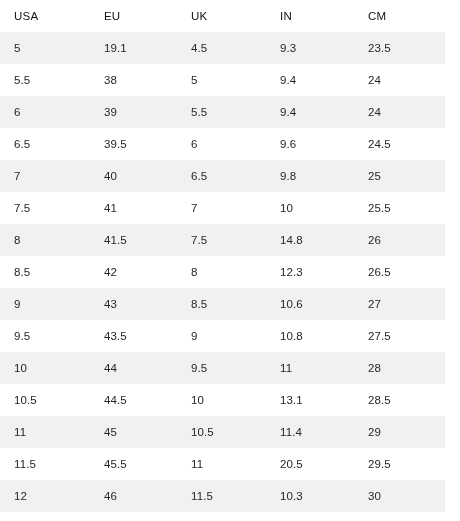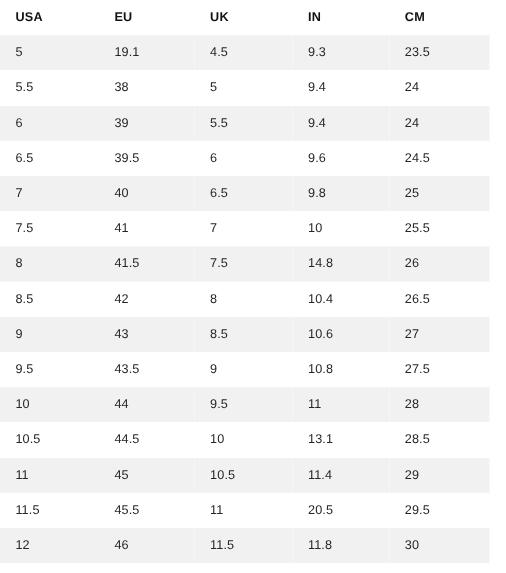--- a/index.html
+++ b/index.html
@@ -41,21 +41,21 @@
     padding: 0 0 0 14px;
     margin: 0;
     text-align: left;
     vertical-align: middle;
     border: none;
     white-space: nowrap;
     overflow: hidden;
   }
   table.size-table thead th {
     font-size: 11.5px;
-    font-weight: bold;
+    font-weight: normal;
     color: #121212;
     background: #ffffff;
     letter-spacing: 0.2px;
   }
   table.size-table tbody td {
     font-size: 11.5px;
     font-weight: normal;
     color: #262626;
     letter-spacing: 0.1px;
   }
@@ -134,21 +134,21 @@
           <td>8</td>
           <td>41.5</td>
           <td>7.5</td>
           <td>14.8</td>
           <td>26</td>
         </tr>
         <tr class="row-even">
           <td>8.5</td>
           <td>42</td>
           <td>8</td>
-          <td>10.4</td>
+          <td>12.3</td>
           <td>26.5</td>
         </tr>
         <tr class="row-odd">
           <td>9</td>
           <td>43</td>
           <td>8.5</td>
           <td>10.6</td>
           <td>27</td>
         </tr>
         <tr class="row-even">
@@ -183,18 +183,18 @@
           <td>11.5</td>
           <td>45.5</td>
           <td>11</td>
           <td>20.5</td>
           <td>29.5</td>
         </tr>
         <tr class="row-odd">
           <td>12</td>
           <td>46</td>
           <td>11.5</td>
-          <td>11.8</td>
+          <td>10.3</td>
           <td>30</td>
         </tr>
       </tbody>
   </table>
 </div>
 
 </body></html>

